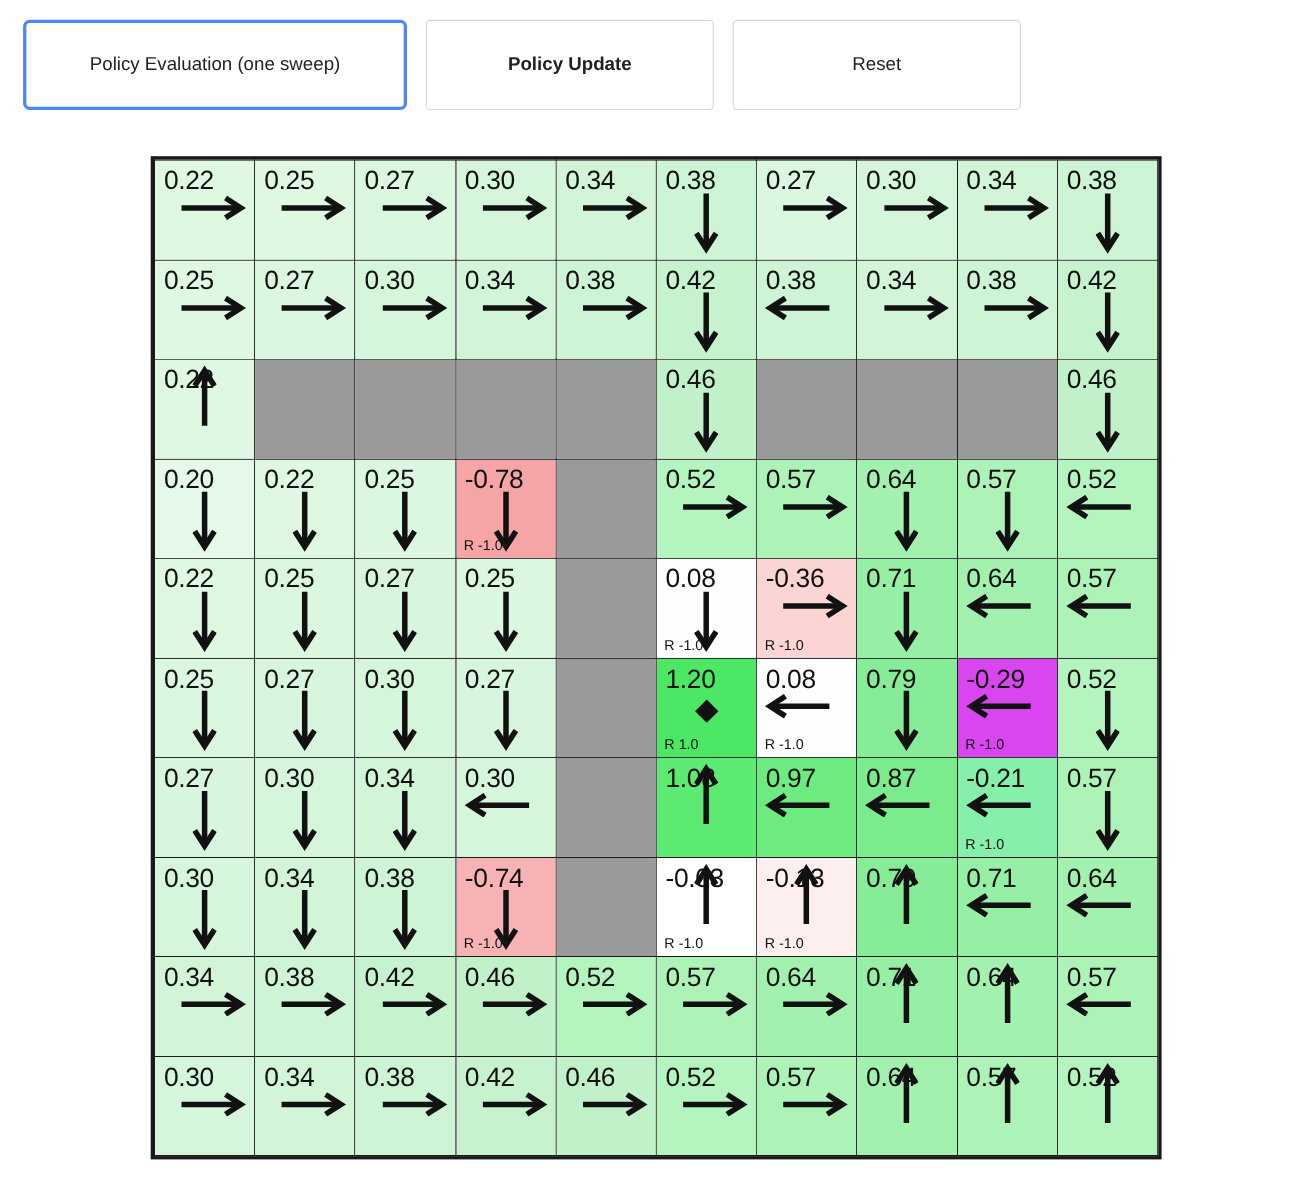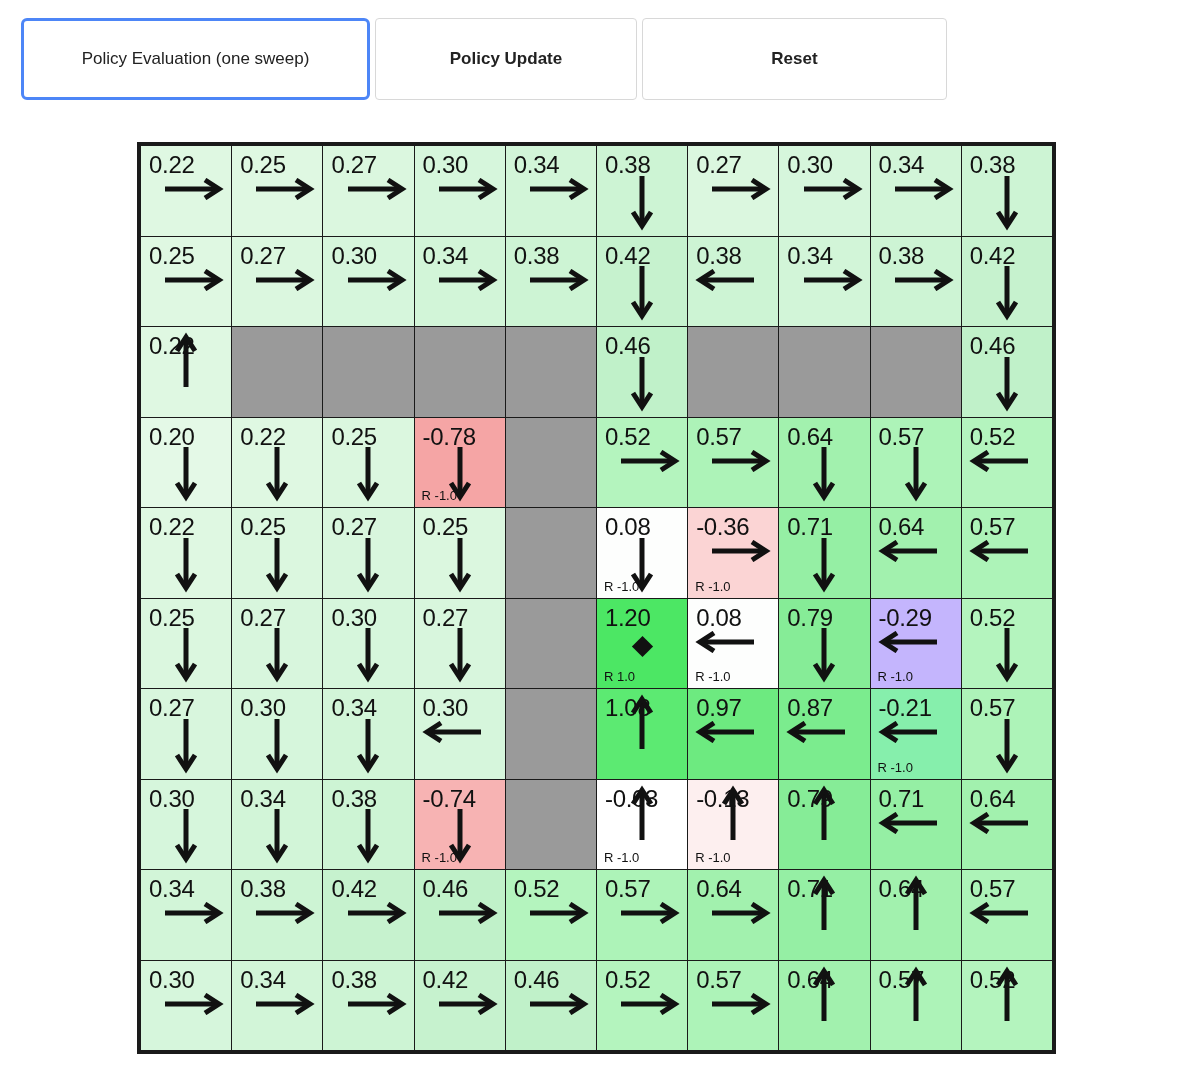--- a/index.html
+++ b/index.html
@@ -15,41 +15,41 @@
     background: #ffffff;
     overflow: hidden;
   }
 
   
   .toolbar {
     position: absolute;
     left: 21px;
     top: 18px;
     display: flex;
-    gap: 5px;
+    gap: 17px;
   }
   .tbtn {
     height: 82px;
     background: #ffffff;
     border: 1px solid #d8d8d8;
     border-radius: 4px;
     display: flex;
     align-items: center;
     justify-content: center;
     font-size: 17px;
     color: #222;
     padding: 0 10px;
     box-sizing: border-box;
     cursor: pointer;
     text-align: center;
   }
   .tbtn.w1 { width: 349px; }
   .tbtn.w2 { width: 262px; font-weight: bold; }
   .tbtn.w3 { width: 262px; }
-  .tbtn.w4 { width: 305px; font-weight: bold; }
+  .tbtn.w4 { width: 262px; }
   .tbtn.active {
     border: 3px solid #4d86f7;
     border-radius: 6px;
   }
 
   
   .gridwrap {
     position: absolute;
     left: 137px;
     top: 142px;
@@ -572,21 +572,21 @@
             </td>
             <td style="background: rgb(134, 236, 151);">
               <span class="val">0.79</span>
               <span class="arrow a-down">
                 <svg width="22" height="58" viewBox="0 0 22 58">
                   <line x1="11" y1="2" x2="11" y2="48" stroke="#111" stroke-width="5" fill="none"></line>
                   <polyline points="2,38 11,52 20,38" stroke="#111" stroke-width="5" fill="none" stroke-linejoin="miter"></polyline>
                 </svg>
               </span>
             </td>
-            <td style="background: #c4b5fd;">
+            <td style="background: #d946ef;">
               <span class="val">-0.29</span>
               <span class="rew">R -1.0</span>
               <span class="arrow a-left">
                 <svg width="62" height="22" viewBox="0 0 62 22">
                   <line x1="60" y1="11" x2="10" y2="11" stroke="#111" stroke-width="5" fill="none"></line>
                   <polyline points="20,2 6,11 20,20" stroke="#111" stroke-width="5" fill="none" stroke-linejoin="miter"></polyline>
                 </svg>
               </span>
             </td>
             <td style="background: rgb(180, 244, 190);">

